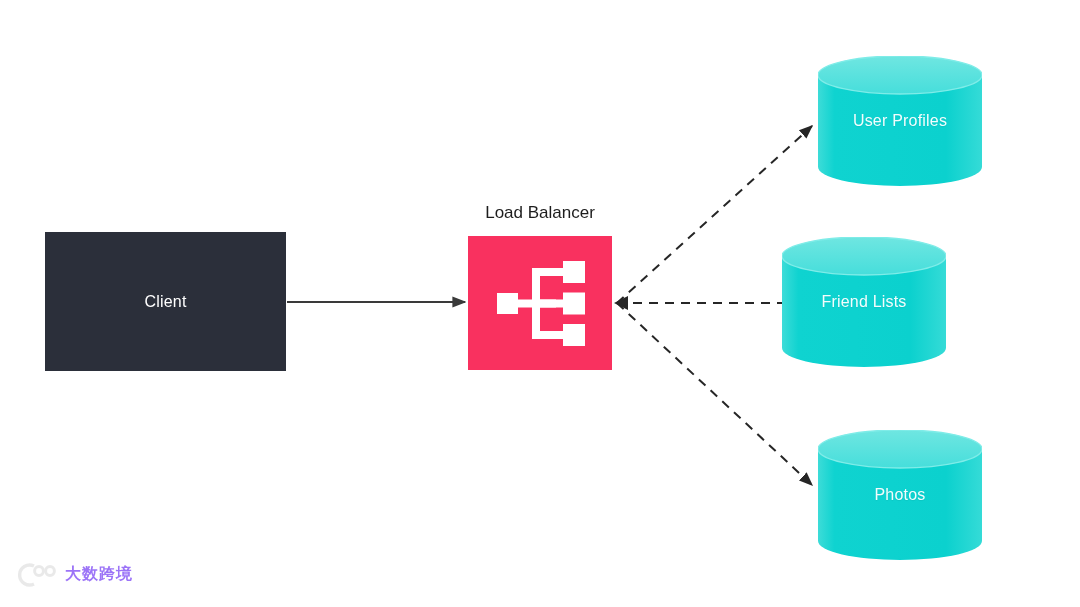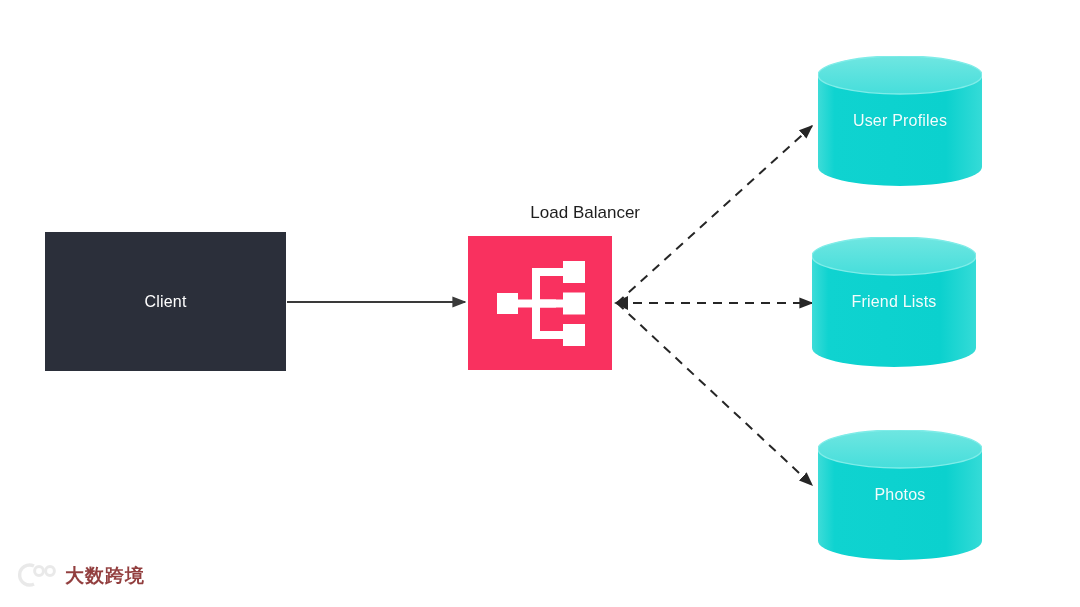--- a/index.html
+++ b/index.html
@@ -43,21 +43,21 @@
     font-size: 16px;
     letter-spacing: 0.2px;
   }
 
   
   .lb-caption {
     position: absolute;
     left: 440px;
     top: 203px;
     width: 200px;
-    text-align: right;
+    text-align: center;
     color: #1d1d1d;
     font-size: 17px;
   }
   .lb-box {
     position: absolute;
     left: 468px;
     top: 236px;
     width: 144px;
     height: 134px;
     background: #f9315f;
@@ -91,41 +91,41 @@
     height: 130px;
     display: flex;
     align-items: center;
     justify-content: center;
     color: #f2fdfd;
     font-size: 16px;
     letter-spacing: 0.2px;
     text-shadow: 0 1px 1px rgba(0,0,0,0.06);
   }
   .db-0 { left: 818px; top: 56px; }
-  .db-1 { left: 812px; top: 237px; }
+  .db-1 { left: 782px; top: 237px; }
   .db-2 { left: 818px; top: 430px; }
 
   
   .watermark {
     position: absolute;
     left: 18px;
     top: 562px;
     display: flex;
     align-items: center;
     gap: 7px;
     opacity: 0.85;
   }
   .wm-logo { display: block; }
   .wm-text {
-    color: #7f1d1d;
-    font-size: 19px;
+    color: #8b5cf6;
+    font-size: 16px;
     font-weight: bold;
     letter-spacing: 1px;
     line-height: 1;
-    font-family: Liberation Serif, serif;
+    font-family: Liberation Mono, monospace;
   }
 </style>
 </head>
 <body>
 
 <div id="canvas">
 
   <svg id="svg-layer" viewBox="0 0 1080 607" xmlns="http://www.w3.org/2000/svg">
     <defs>
       <marker id="arrow-solid" viewBox="0 0 10 10" refX="9" refY="5" markerWidth="7" markerHeight="7" orient="auto-start-reverse">

